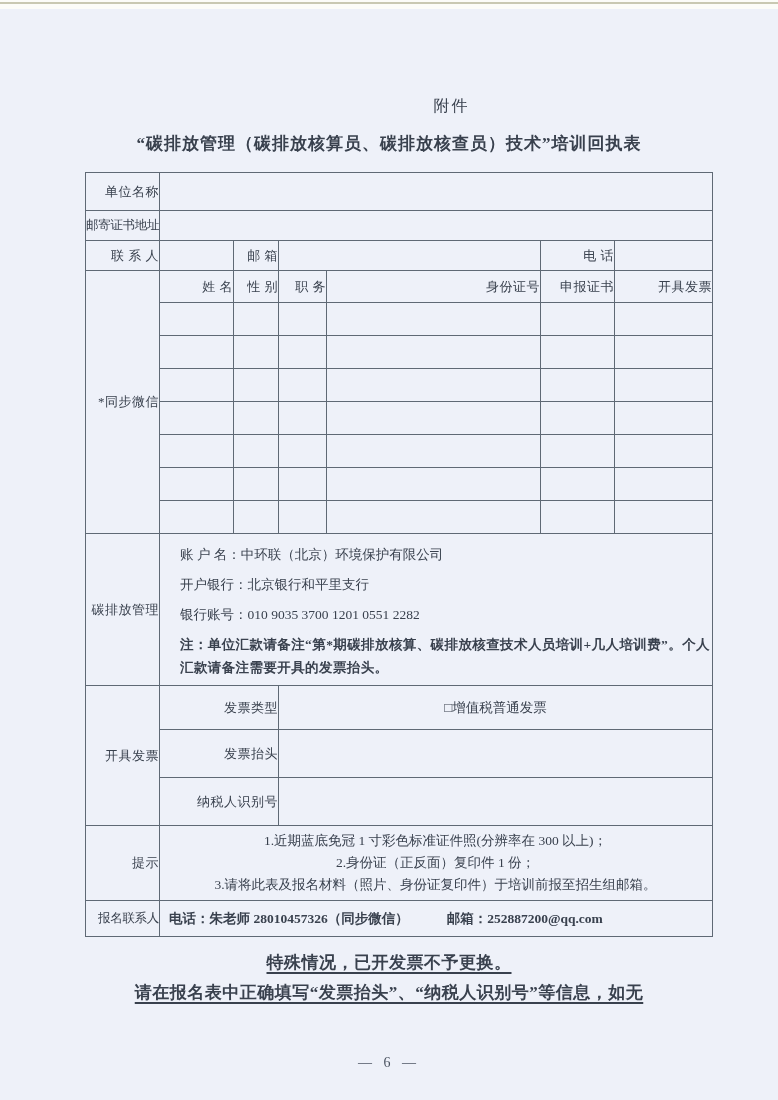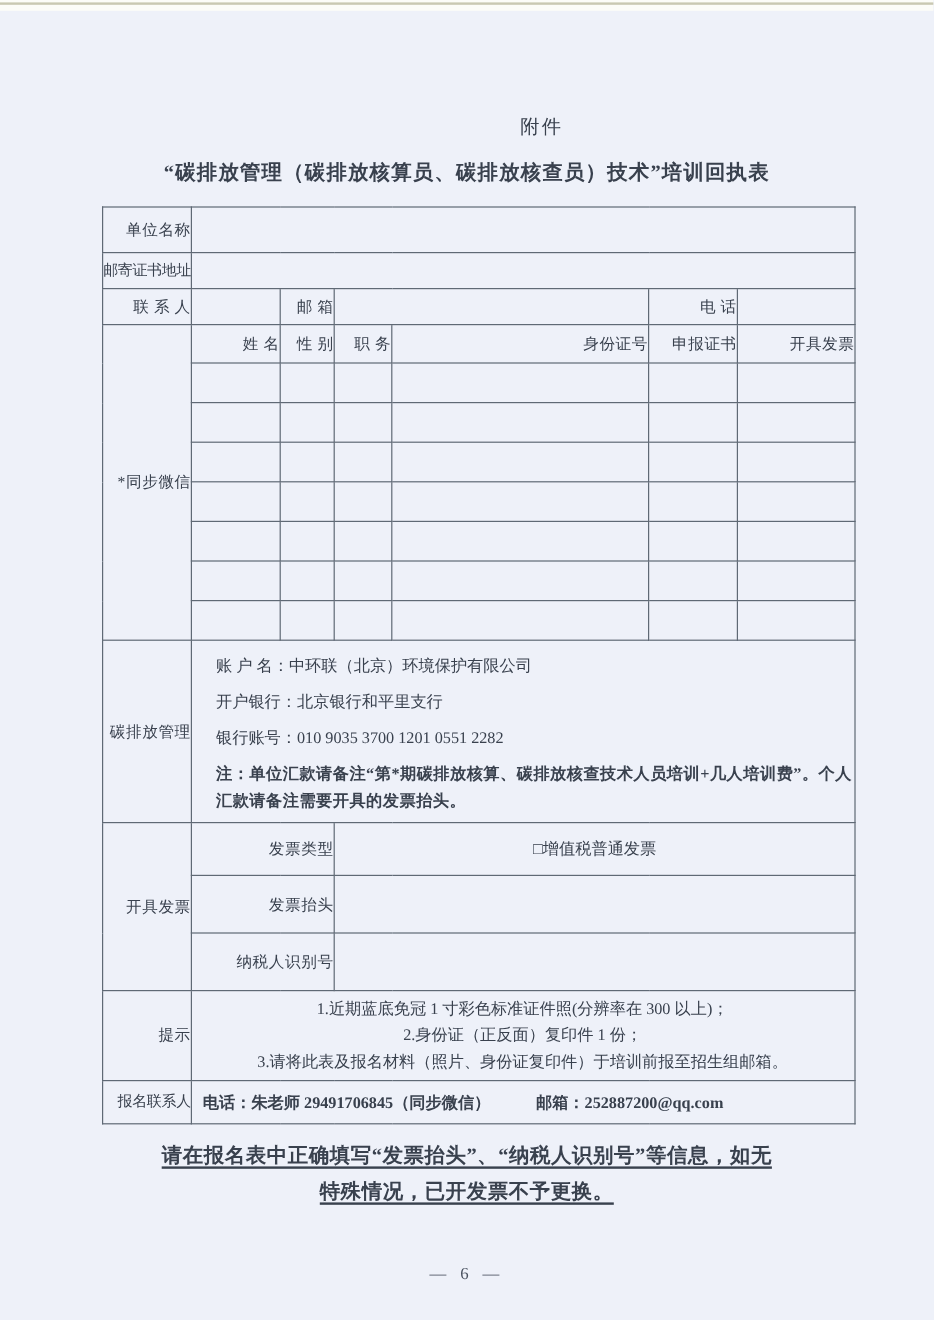--- a/index.html
+++ b/index.html
@@ -192,24 +192,24 @@
       <td class="lbl">提示</td>
       <td colspan="6" class="tips-cell">
         <div class="tip-line">1.近期蓝底免冠 1 寸彩色标准证件照(分辨率在 300 以上)；</div>
         <div class="tip-line">2.身份证（正反面）复印件 1 份；</div>
         <div class="tip-line">3.请将此表及报名材料（照片、身份证复印件）于培训前报至招生组邮箱。</div>
       </td>
     </tr>
     <tr class="h-contact">
       <td class="lbl tight">报名联系人</td>
       <td colspan="6" class="contact-cell">
-        <span class="contact-phone">电话：朱老师 29491706845（同步微信）</span><span>邮箱：252887200@qq.com</span>
+        <span class="contact-phone">电话：朱老师 28010457326（同步微信）</span><span>邮箱：252887200@qq.com</span>
       </td>
     </tr>
   </tbody>
 </table>
 
 <div class="footer-note">
+  <div><span class="u">特殊情况，已开发票不予更换。</span></div>
   <div><span class="u">请在报名表中正确填写“发票抬头”、“纳税人识别号”等信息，如无</span></div>
-  <div><span class="u">特殊情况，已开发票不予更换。</span></div>
 </div>
 
 <div class="page-number">— 6 —</div>
 
 </body></html>

